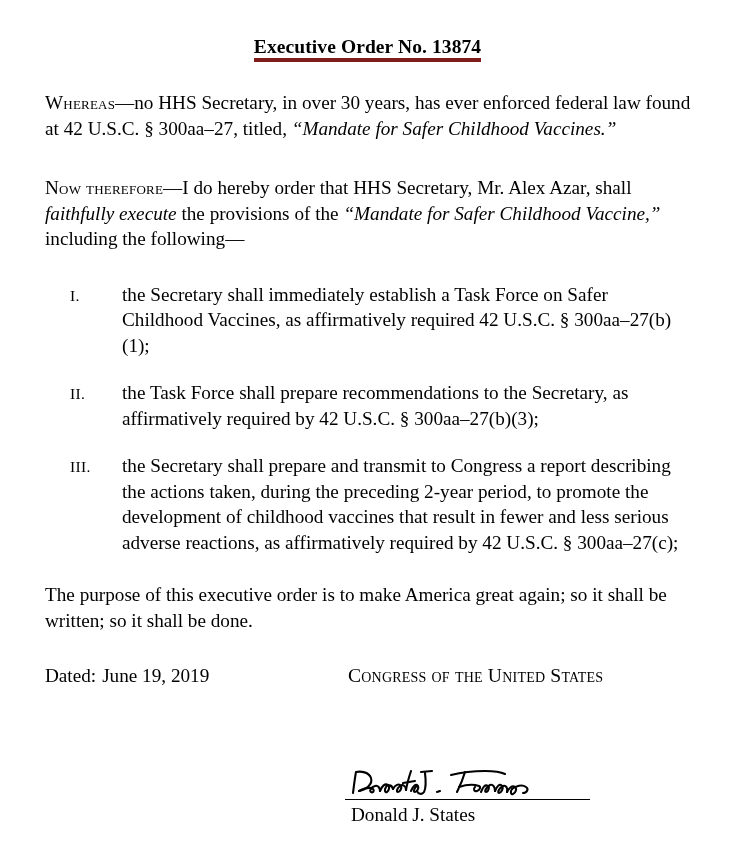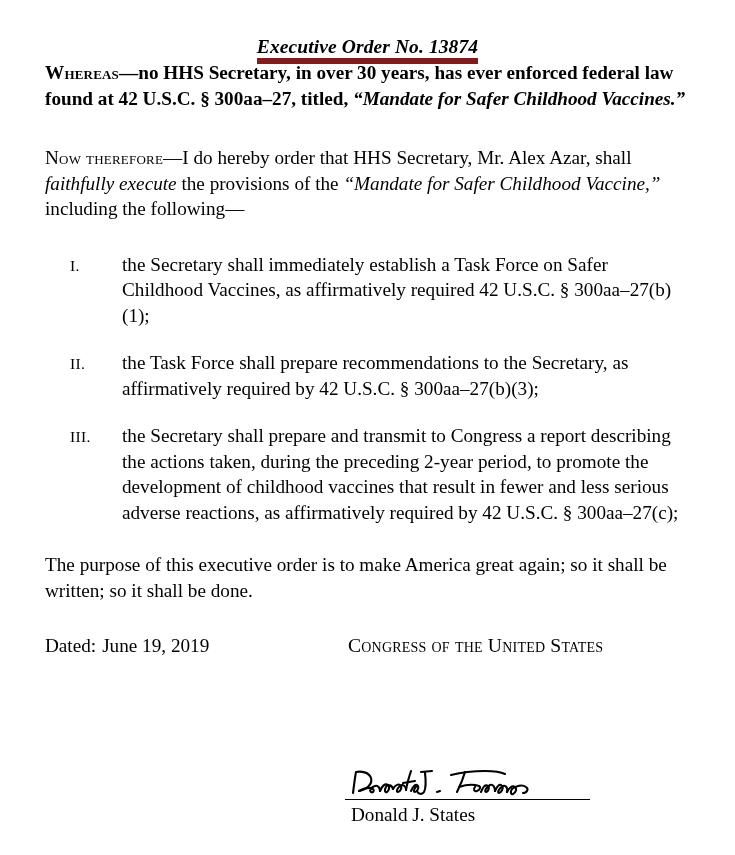--- a/index.html
+++ b/index.html
@@ -26,38 +26,37 @@
   
   .doc-title {
     text-align: center;
     font-size: 19.5px;
     font-weight: bold;
     margin: 0;
     padding-top: 36px;
     letter-spacing: 0.1px;
   }
   .doc-title span {
-    border-bottom: 6px solid #7f1d1d;
+    border-bottom: 4px solid #7f1d1d;
     padding-bottom: 1px;
-    font-style: italic;
   }
 
   
   .body-block {
     margin-left: 45px;
     margin-right: 42px;
   }
   p.para {
     font-size: 19.2px;
     line-height: 25.5px;
     margin: 0;
     text-align: left;
   }
   p.para-1  { margin-top: 38px; }
-  p.para-2  { margin-top: 2px; font-weight: bold; }
+  p.para-2  { margin-top: 32px; }
   p.para-3  { margin-top: 34px; }
   p.closing { margin-top: 27px; }
 
   .smallcaps {
     font-variant: small-caps;
     letter-spacing: 0.2px;
   }
   .ital { font-style: italic; }
 
   

